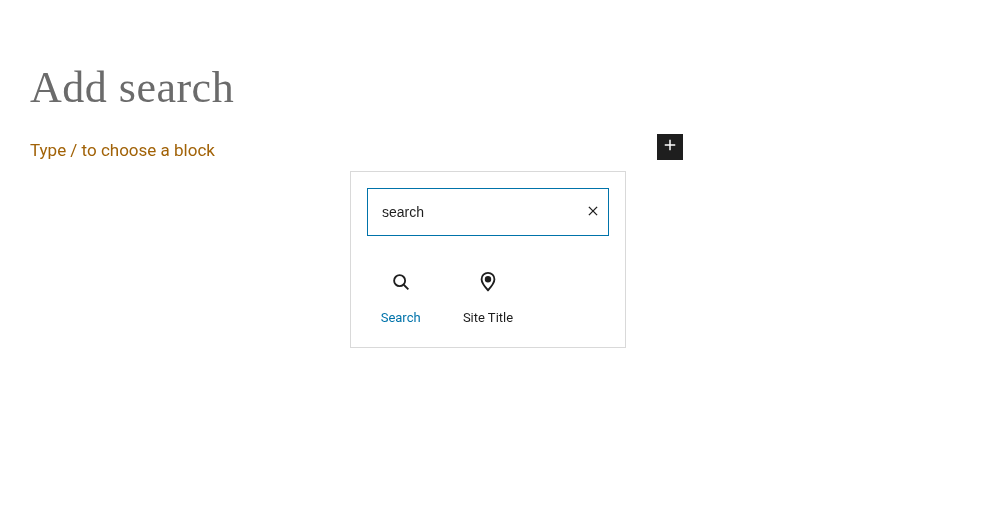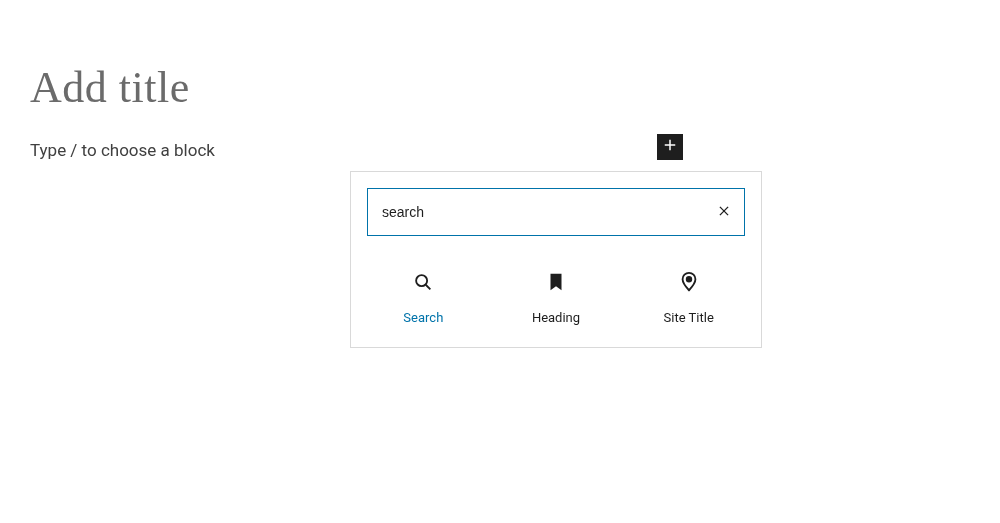--- a/index.html
+++ b/index.html
@@ -19,40 +19,40 @@
       position: absolute;
       left: 30px;
       top: 62px;
       letter-spacing: 0.5px;
     }
     .content-placeholder {
       position: absolute;
       left: 30px;
       top: 140px;
       font-size: 17px;
-      color: #404040;
+      color: #a16207;
     }
     .add-block-btn {
       position: absolute;
       left: 657px;
       top: 134px;
       width: 26px;
       height: 26px;
       background: #1e1e1e;
       display: flex;
       align-items: center;
       justify-content: center;
       cursor: pointer;
     }
     .add-block-btn svg { width: 18px; height: 18px; }
     .inserter-popover {
       position: absolute;
       left: 350px;
       top: 171px;
-      width: 412px;
+      width: 276px;
       background: #fff;
       border: 1px solid #d9d9d9;
       display: flex;
       flex-direction: column;
     }
     .search-wrap {
       padding: 16px 16px 12px 16px;
     }
     .search-box {
       position: relative;
@@ -115,21 +115,21 @@
       height: 46px;
       display: flex;
       align-items: center;
       justify-content: center;
       cursor: pointer;
     }
   </style>
 </head>
 <body>
 
-<div class="title-placeholder">Add title</div>
+<div class="title-placeholder">Add search</div>
 
 <div class="content-placeholder">Type / to choose a block</div>
 
 <div class="add-block-btn">
   <span>
     <svg viewBox="0 0 24 24" fill="none" stroke="#fff" stroke-width="2">
       <line x1="12" y1="5" x2="12" y2="19"></line>
       <line x1="5" y1="12" x2="19" y2="12"></line>
     </svg>
   </span>
@@ -154,28 +154,20 @@
     <div class="block-item active">
       <div class="block-icon">
         <svg viewBox="0 0 24 24" fill="none" stroke="#1e1e1e" stroke-width="2">
           <circle cx="10.5" cy="10.5" r="6"></circle>
           <line x1="15" y1="15" x2="20" y2="20"></line>
         </svg>
       </div>
       <span class="block-label">Search</span>
     </div>
 
-    <div class="block-item">
-      <div class="block-icon">
-        <svg viewBox="0 0 24 24" fill="#1e1e1e">
-          <path d="M6 3h12v18l-6-4.5L6 21V3z"></path>
-        </svg>
-      </div>
-      <span class="block-label">Heading</span>
-    </div>
 
     <div class="block-item">
       <div class="block-icon">
         <svg viewBox="0 0 24 24" fill="none" stroke="#1e1e1e" stroke-width="2">
           <path d="M12 21s-7-7.5-7-12a7 7 0 0 1 14 0c0 4.5-7 12-7 12z"></path>
           <circle cx="12" cy="9" r="2.5" fill="#1e1e1e"></circle>
         </svg>
       </div>
       <span class="block-label">Site Title</span>
     </div>

